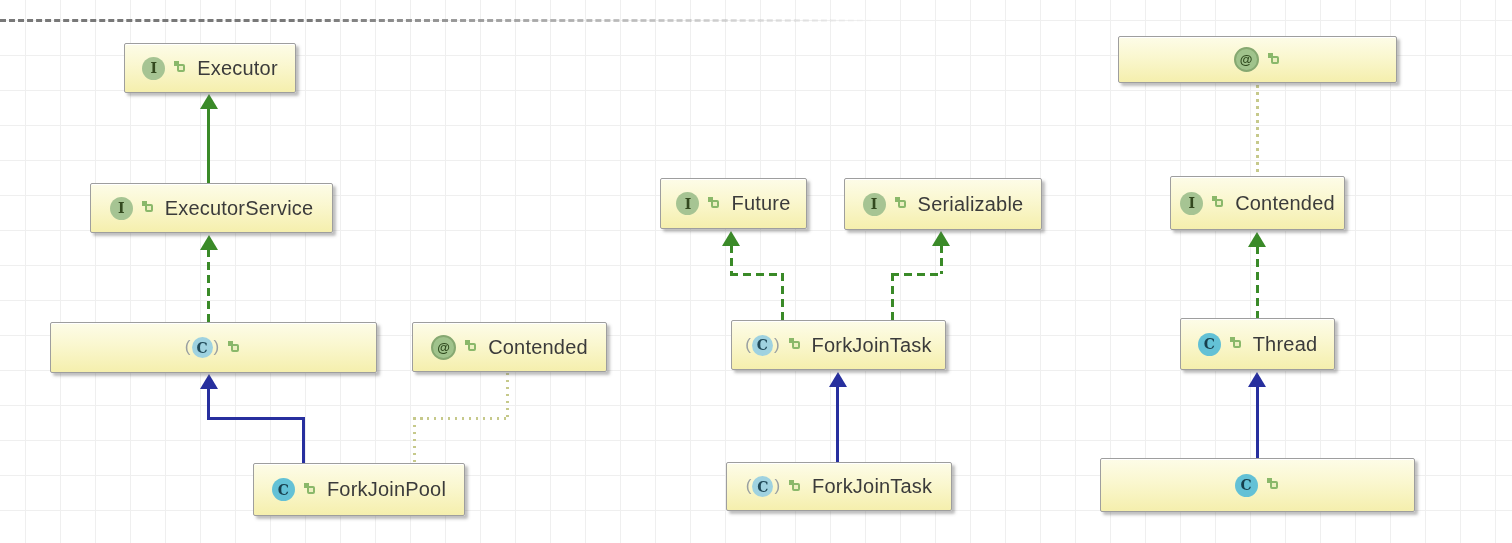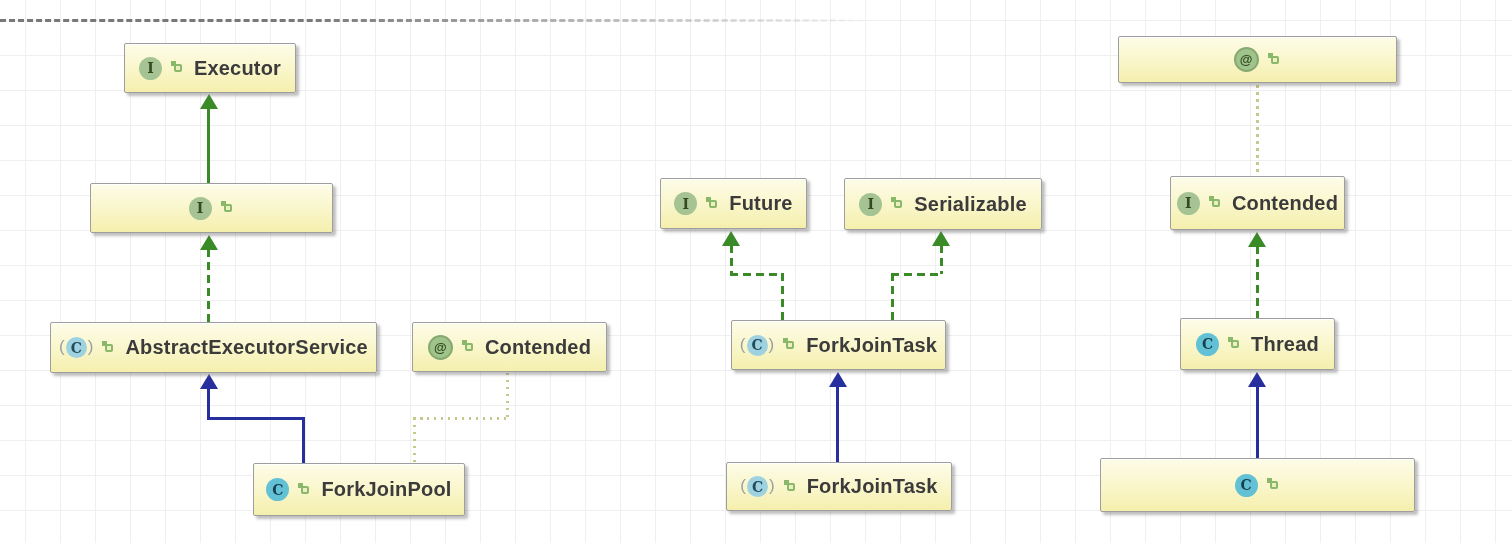--- a/index.html
+++ b/index.html
@@ -21,21 +21,21 @@
   }
   
   .node{
     position:absolute;display:flex;align-items:center;justify-content:center;gap:9px;
     background:linear-gradient(180deg,#fdfce8 0%,#faf7cf 45%,#f5efad 100%);
     border:1px solid #9e9e9e;border-radius:2px;
     box-shadow:3px 3px 3px rgba(110,110,110,.45), inset 0 1px 0 #ffffff;
     box-sizing:border-box;cursor:pointer;z-index:2;
   }
   .node-label{
-    font-size:20px;font-weight:700;color:#3b3b3b;letter-spacing:.2px;white-space:nowrap;
+    font-size:20px;font-weight:400;color:#3b3b3b;letter-spacing:.2px;white-space:nowrap;
   }
   .type-icon{
     display:inline-flex;align-items:center;justify-content:center;
     width:23px;height:23px;border-radius:50%;
     font-family:"DejaVu Serif",serif;font-size:14px;font-weight:bold;line-height:1;
     flex:0 0 auto;
   }
   .type-icon.itf{background:#a6c493;color:#33491f;}
   .type-icon.cls{background:#63c1d6;color:#173f4e;}
   .type-icon.abs{background:#9fd2e0;color:#214b5a;width:21px;height:21px;}
@@ -112,30 +112,30 @@
 
   <div class="node" style="left:124px;top:43px;width:172px;height:50px;">
     <span class="type-icon itf">I</span>
     <span class="vis-icon"></span>
     <span class="node-label">Executor</span>
   </div>
 
   <div class="node" style="left:90px;top:183px;width:243px;height:50px;">
     <span class="type-icon itf">I</span>
     <span class="vis-icon"></span>
+    <span class="node-label">ExecutorService</span>
   </div>
 
   <div class="node" style="left:50px;top:322px;width:327px;height:51px;">
     <span class="icon-wrap">
       <span class="paren">(</span>
       <span class="type-icon abs">C</span>
       <span class="paren">)</span>
     </span>
     <span class="vis-icon"></span>
-    <span class="node-label">AbstractExecutorService</span>
   </div>
 
   <div class="node" style="left:412px;top:322px;width:195px;height:50px;">
     <span class="type-icon ann">@</span>
     <span class="vis-icon"></span>
     <span class="node-label">Contended</span>
   </div>
 
   <div class="node" style="left:253px;top:463px;width:212px;height:53px;">
     <span class="type-icon cls">C</span>

